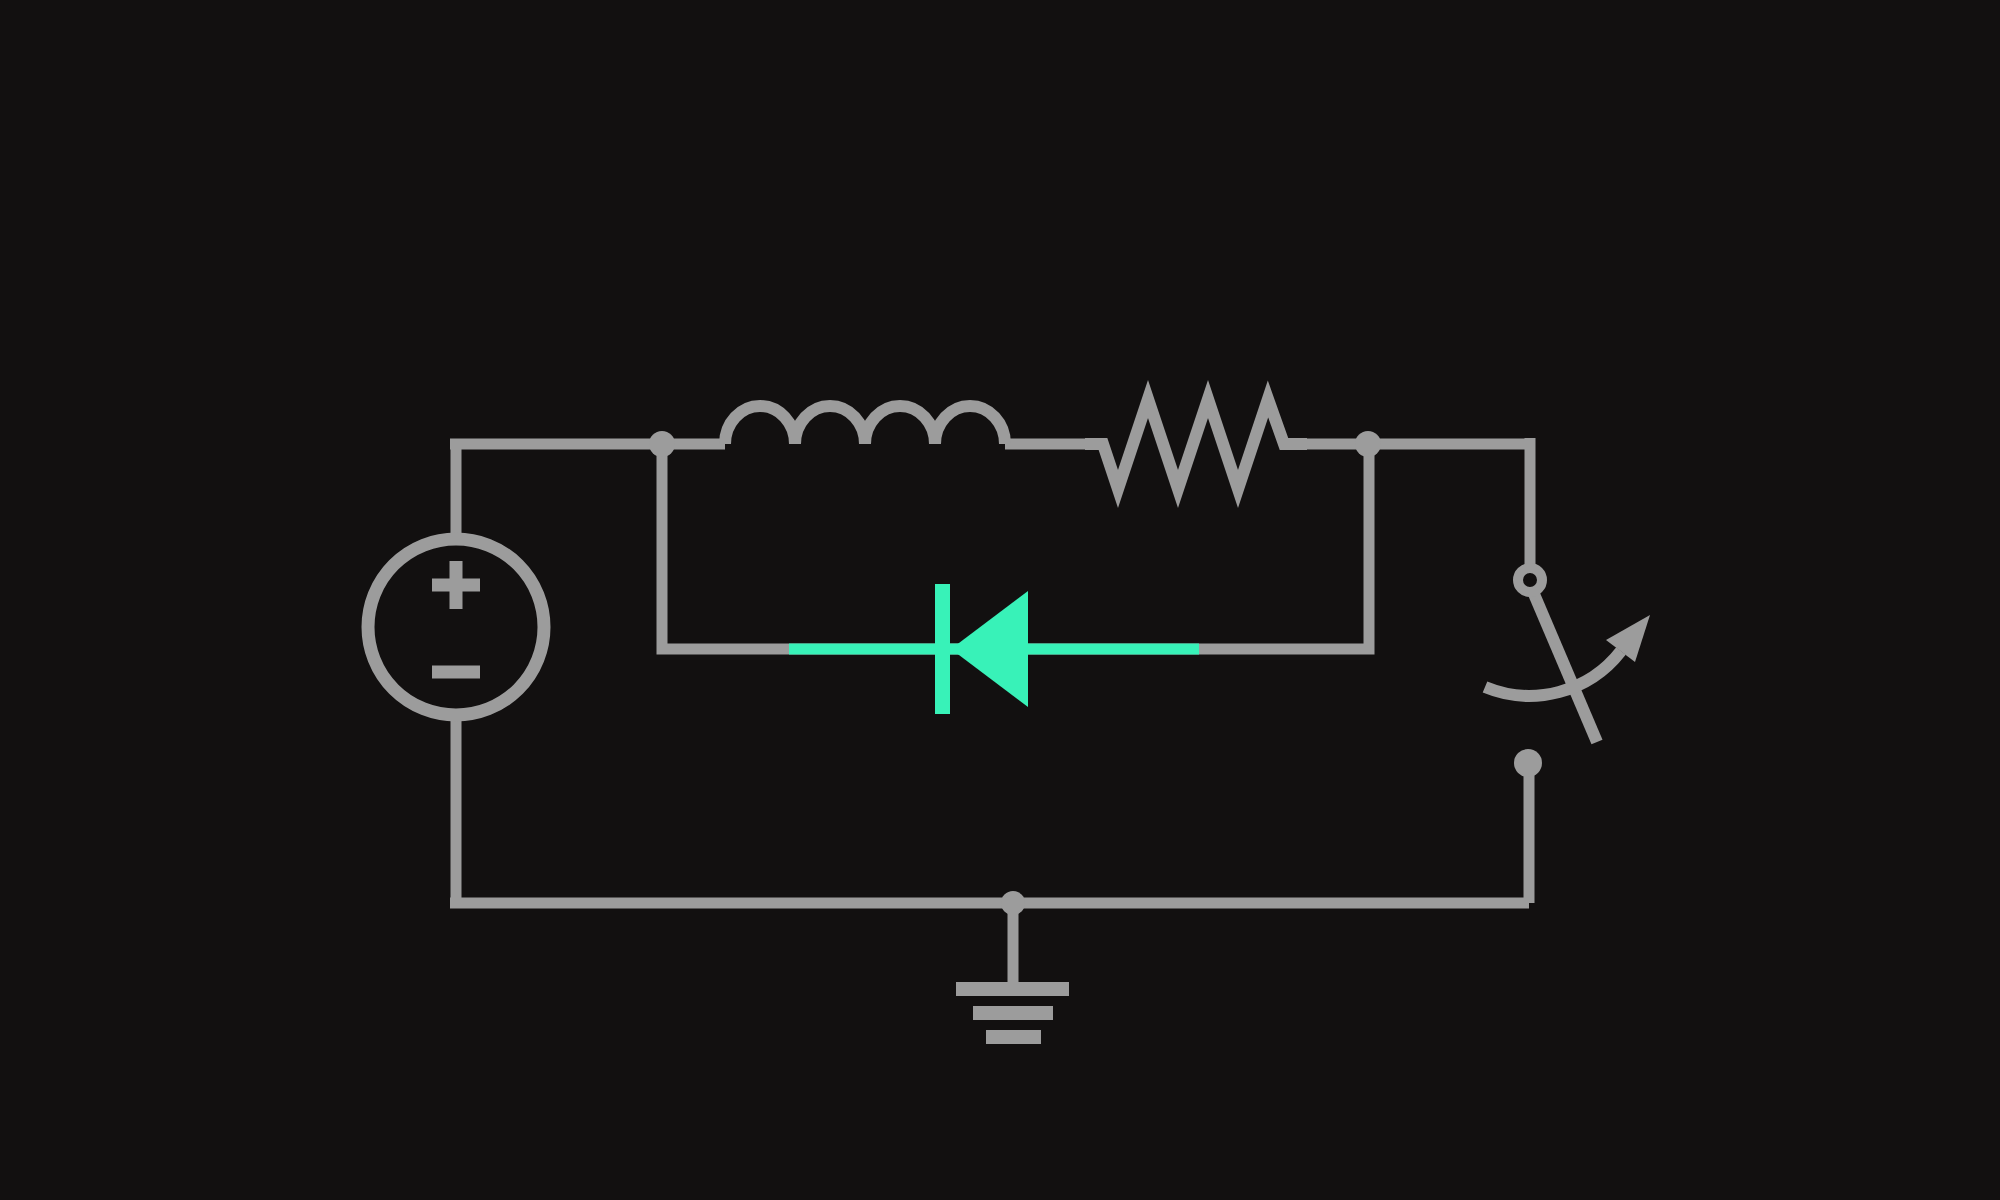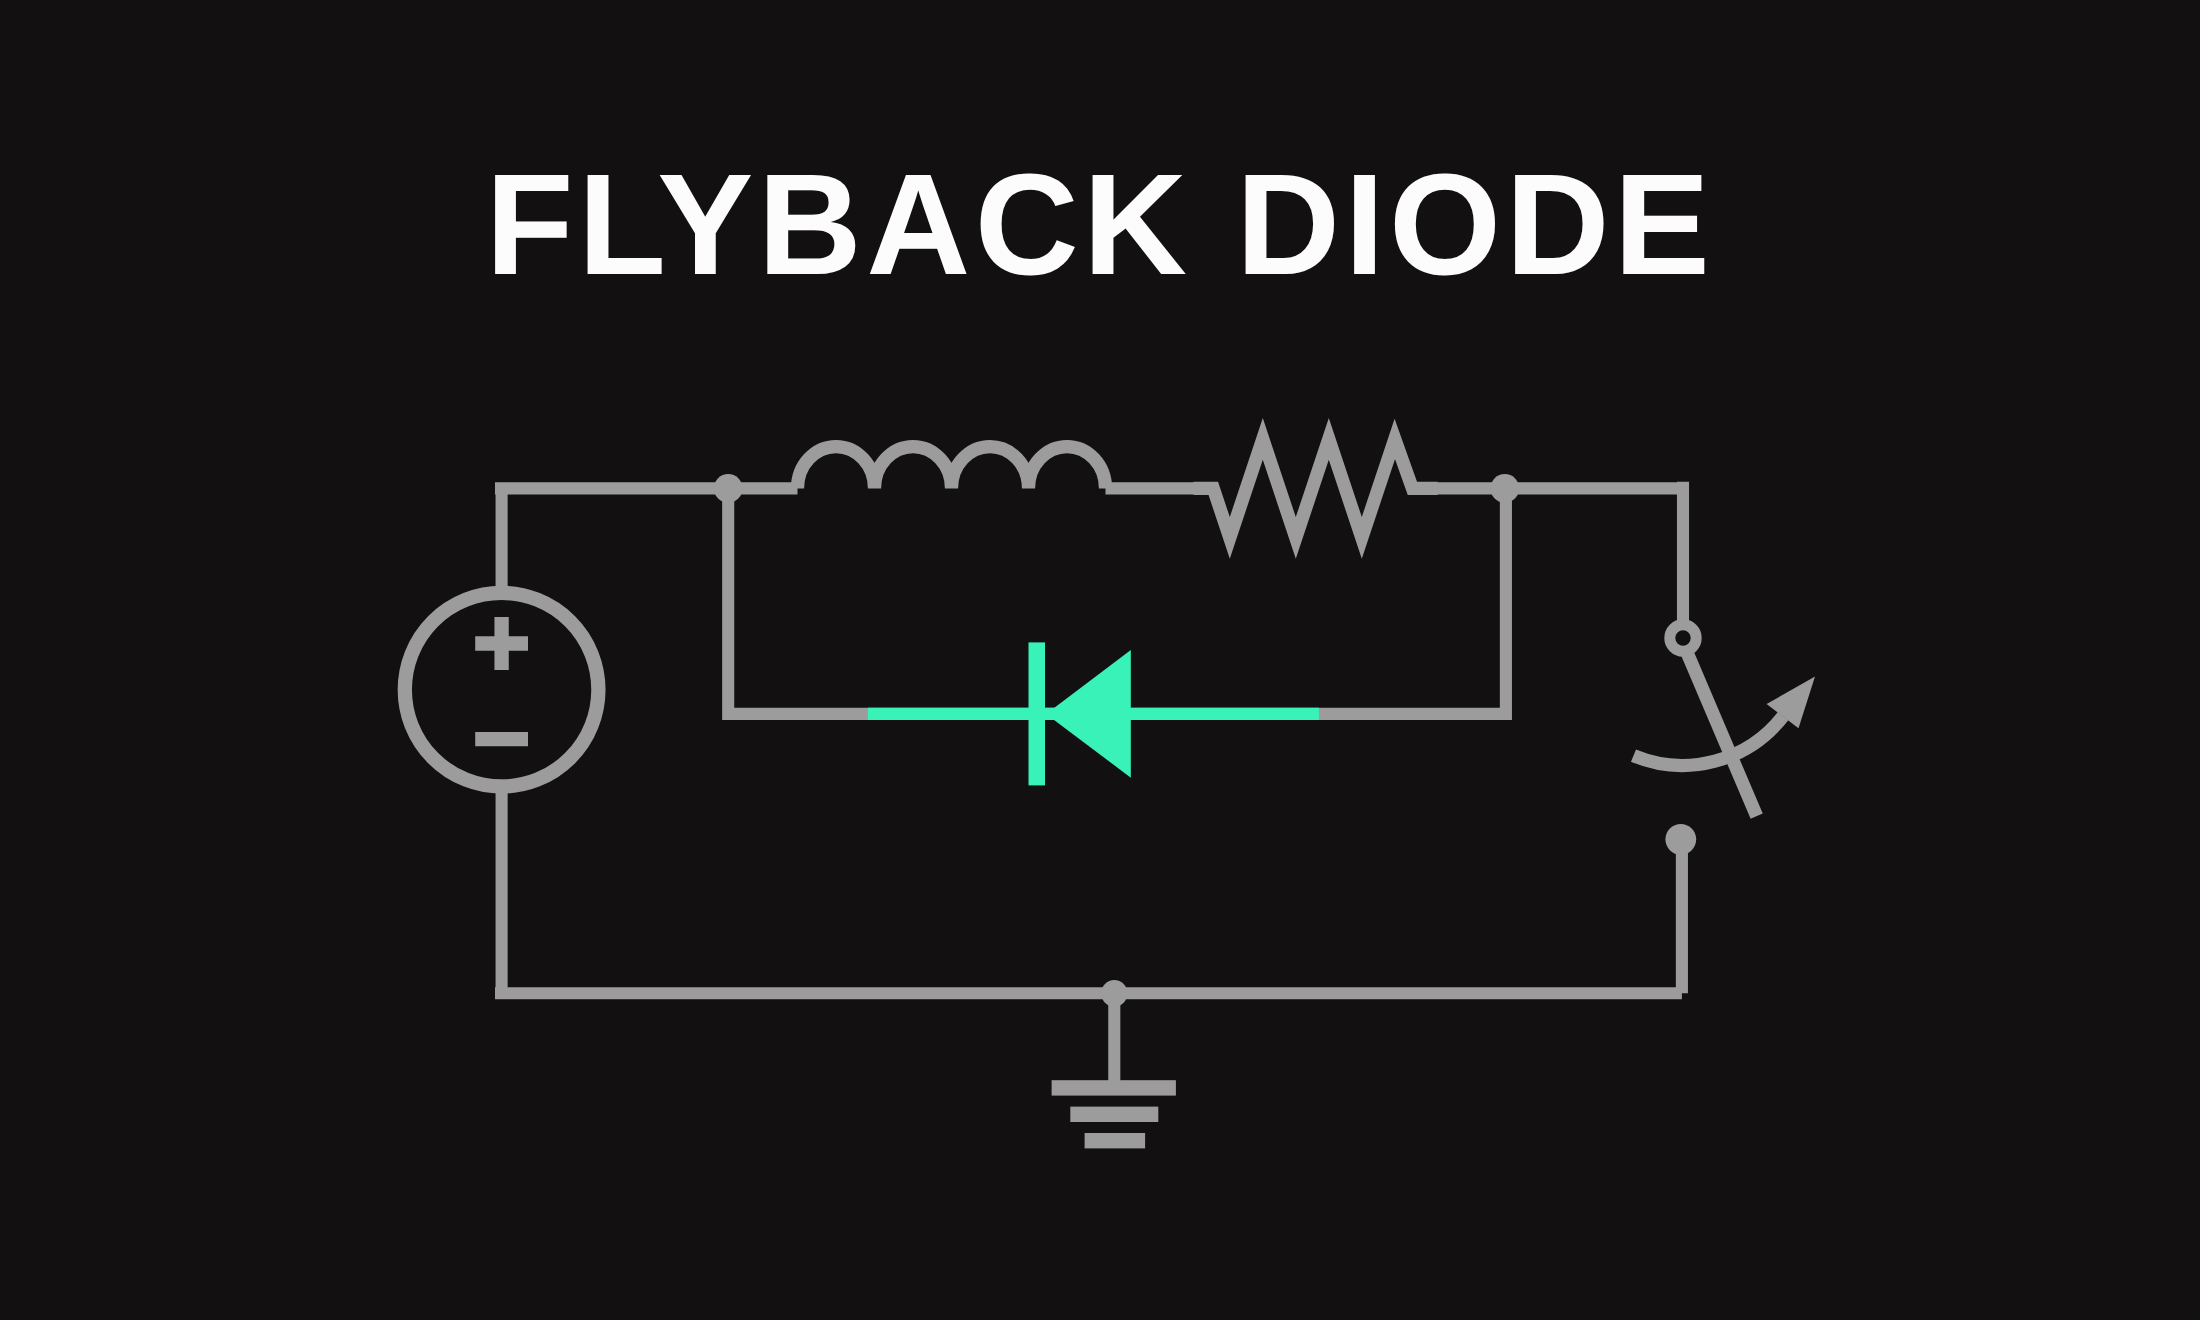--- a/index.html
+++ b/index.html
@@ -37,21 +37,20 @@
   .srcring { fill: var(--background); stroke: var(--wire); stroke-width: 13; }
   .greenline { fill: none; stroke: var(--diode); stroke-width: 11; }
   .greenfill { fill: var(--diode); stroke: none; }
   .opencontact { fill: var(--background); stroke: var(--wire); stroke-width: 10; }
 </style>
 </head>
 <body>
 
 <div class="stage">
 
-  <h1 class="title">FLYBACK DIODE</h1>
 
   <svg class="schematic" width="2000" height="1200" viewBox="0 0 2000 1200">
 
     <g>
       <path class="wire" d="M456,444 L456,903"></path>
       <path class="wire" d="M450,444 H725 M1005,444 H1090 M1302,444 H1530"></path>
       <path class="wire" d="M1530,438 V578"></path>
       <path class="wire" d="M1529,763 V903"></path>
       <path class="wire" d="M450,903 H1529"></path>
       <path class="wire" d="M662,444 V649 H1369 V444"></path>

